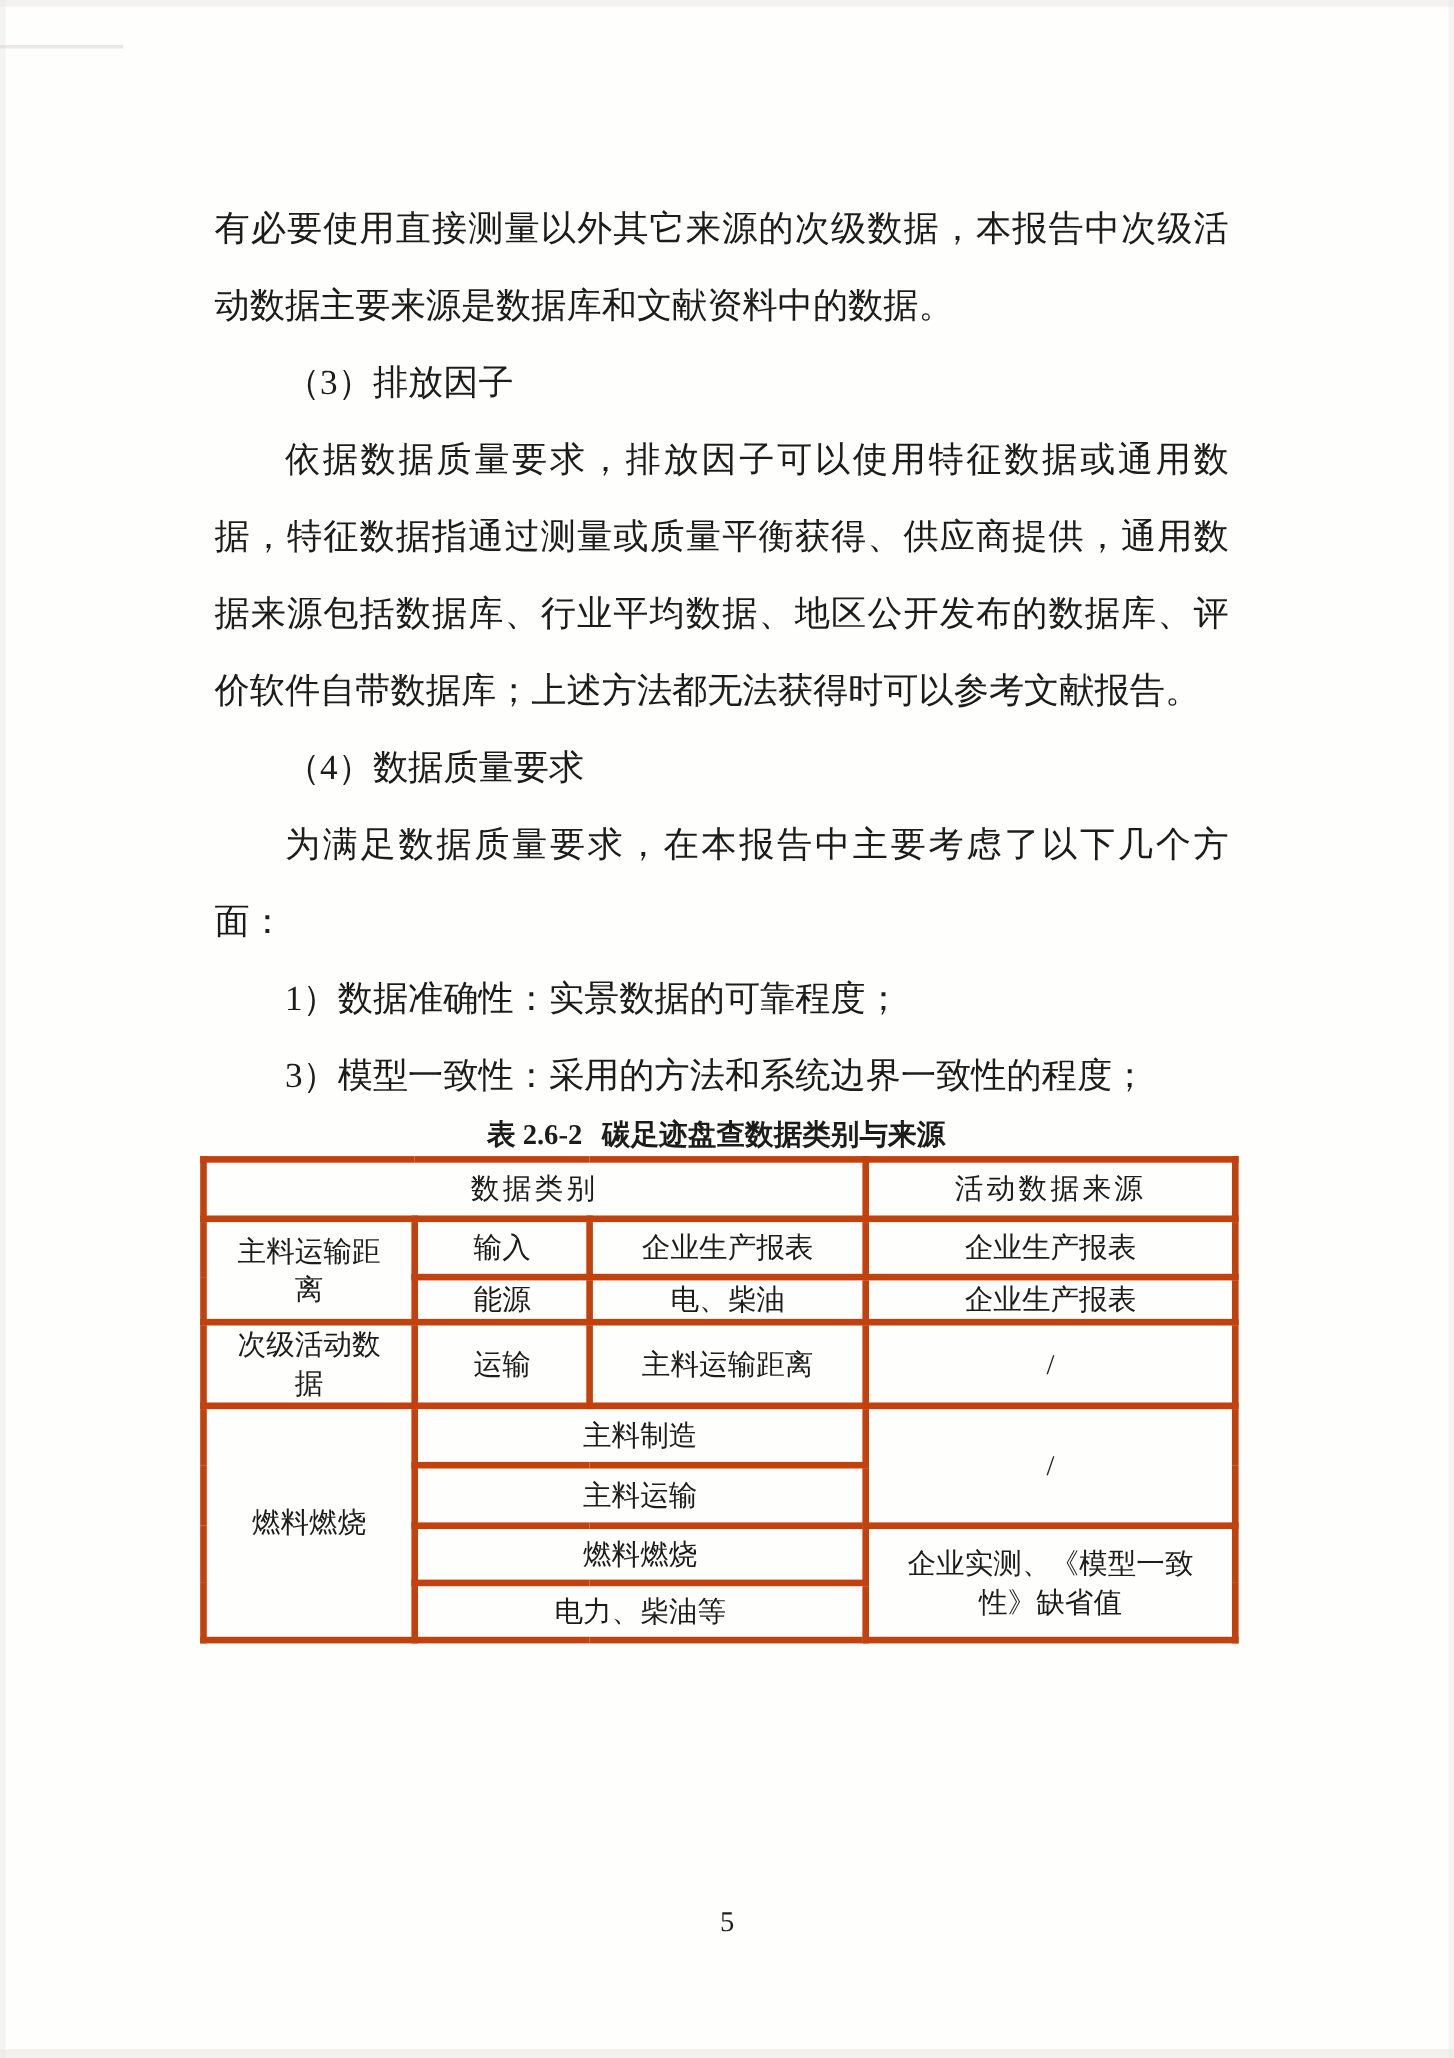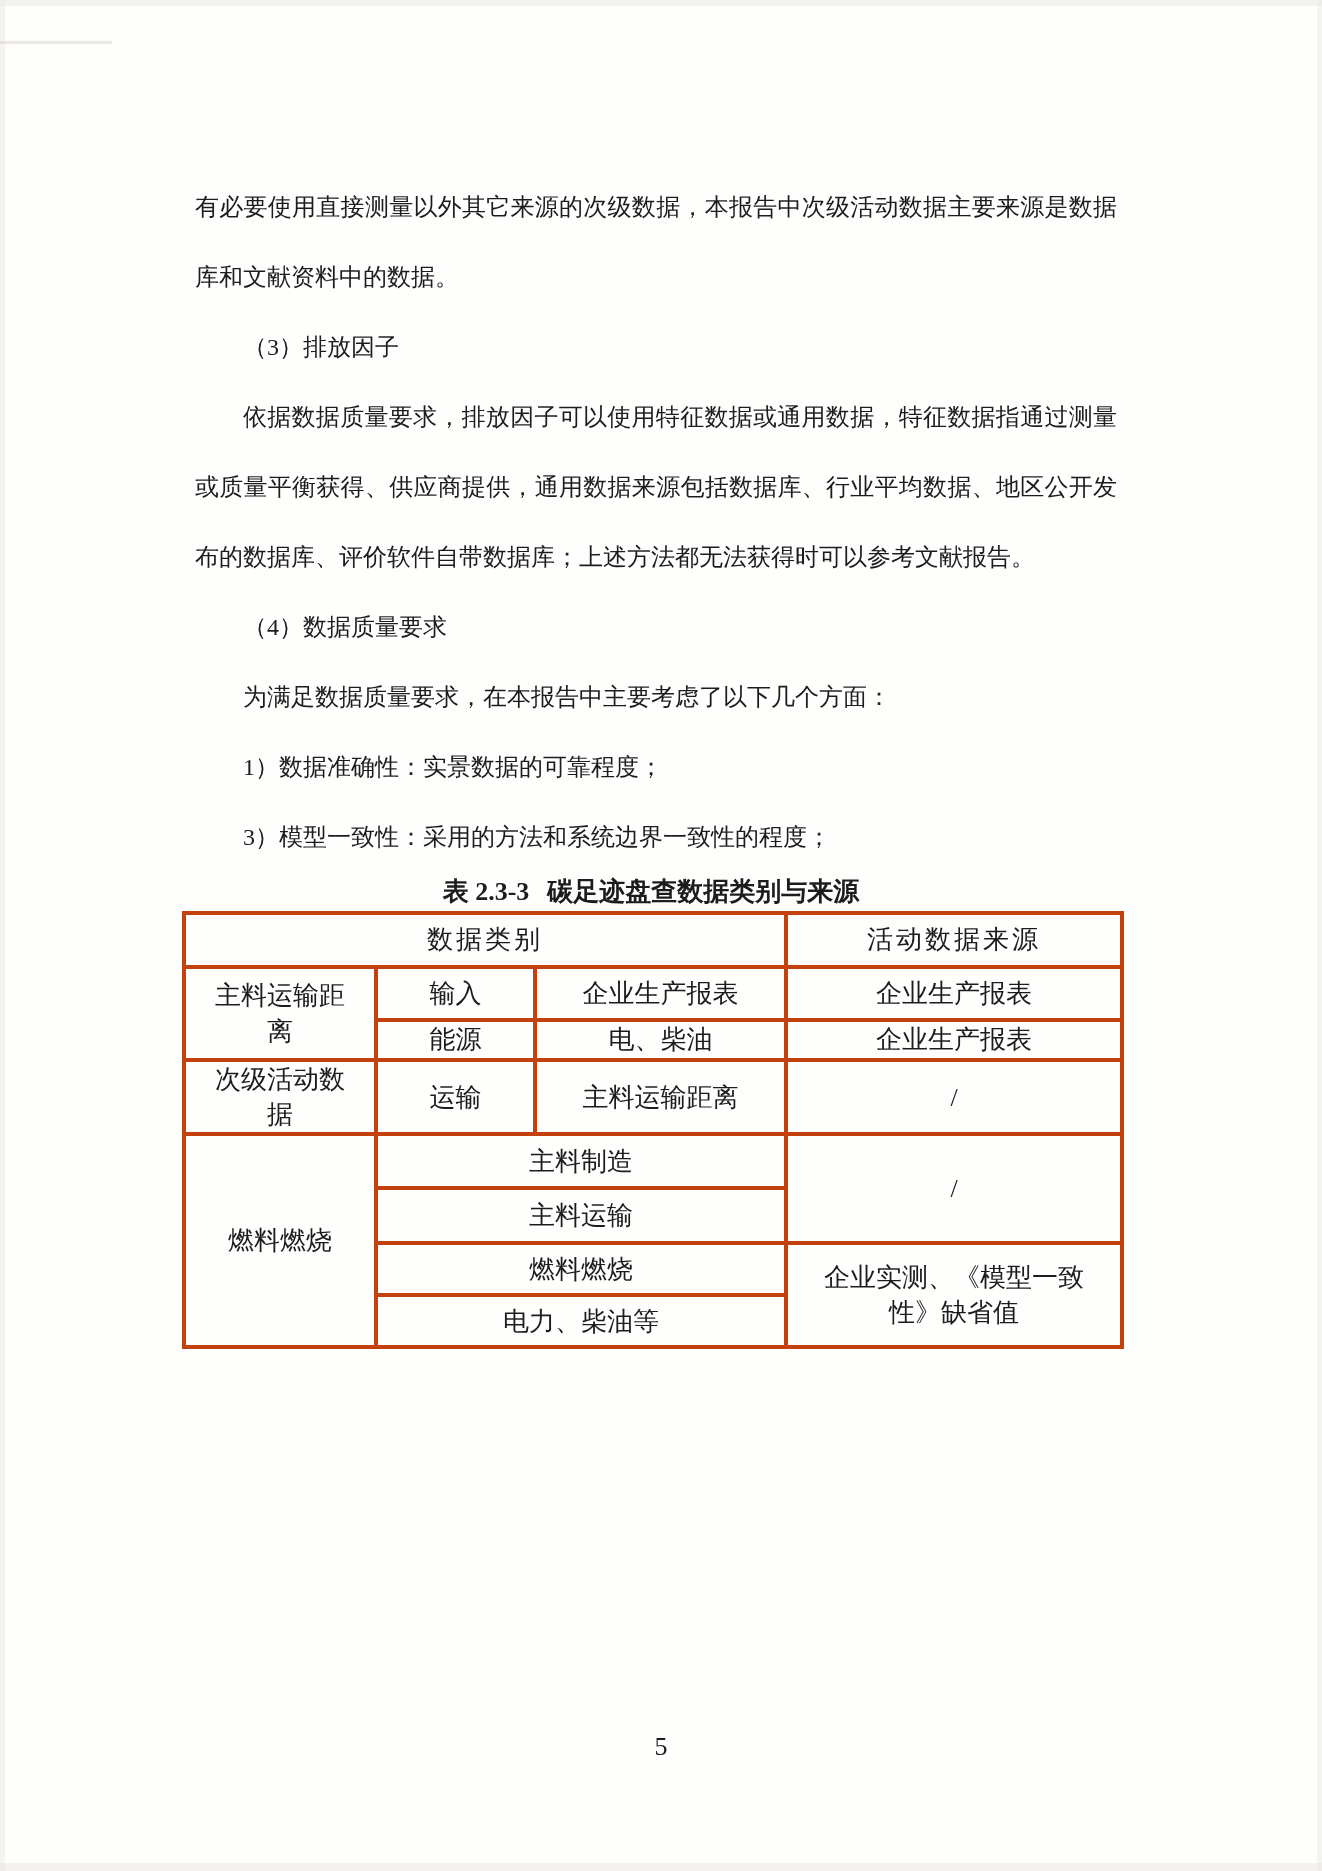--- a/index.html
+++ b/index.html
@@ -23,21 +23,21 @@
     background: #d8cfcf; opacity: .5;
   }
 
   .content {
     position: absolute;
     left: 195px;
     top: 172px;
     width: 922px;
   }
   .para {
-    font-size: 24px;
+    font-size: 32px;
     line-height: 70px;
     text-align: justify;
     text-justify: inter-ideograph;
     word-break: normal;
   }
   .para.indent { text-indent: 2em; }
 
   .table-caption {
     width: 938px;
     margin-left: -13px;
@@ -50,21 +50,21 @@
   .table-caption .cap-label { margin-right: 18px; }
 
   table.data-table {
     width: 938px;
     margin-left: -13px;
     border-collapse: collapse;
     table-layout: fixed;
     font-size: 26px;
   }
   table.data-table td {
-    border: 4px solid #c2410c;
+    border: 6px solid #c2410c;
     text-align: center;
     vertical-align: middle;
     padding: 0 20px;
     line-height: 1.35;
   }
   td.hdr { letter-spacing: 3px; }
   td.src-wrap { line-height: 52px; }
 
   .page-number {
     position: absolute;
@@ -88,21 +88,21 @@
 
   <div class="para">有必要使用直接测量以外其它来源的次级数据，本报告中次级活动数据主要来源是数据库和文献资料中的数据。</div>
   <div class="para indent">（3）排放因子</div>
   <div class="para indent">依据数据质量要求，排放因子可以使用特征数据或通用数据，特征数据指通过测量或质量平衡获得、供应商提供，通用数据来源包括数据库、行业平均数据、地区公开发布的数据库、评价软件自带数据库；上述方法都无法获得时可以参考文献报告。</div>
   <div class="para indent">（4）数据质量要求</div>
   <div class="para indent">为满足数据质量要求，在本报告中主要考虑了以下几个方面：</div>
   <div class="para indent">1）数据准确性：实景数据的可靠程度；</div>
   <div class="para indent">3）模型一致性：采用的方法和系统边界一致性的程度；</div>
 
   <div class="table-caption">
-    <span class="cap-label">表 2.3-3</span><span>碳足迹盘查数据类别与来源</span>
+    <span class="cap-label">表 2.6-2</span><span>碳足迹盘查数据类别与来源</span>
   </div>
 
   <table class="data-table">
     <colgroup>
       <col style="width:192px">
       <col style="width:159px">
       <col style="width:251px">
       <col style="width:336px">
     </colgroup>
     <tbody>

